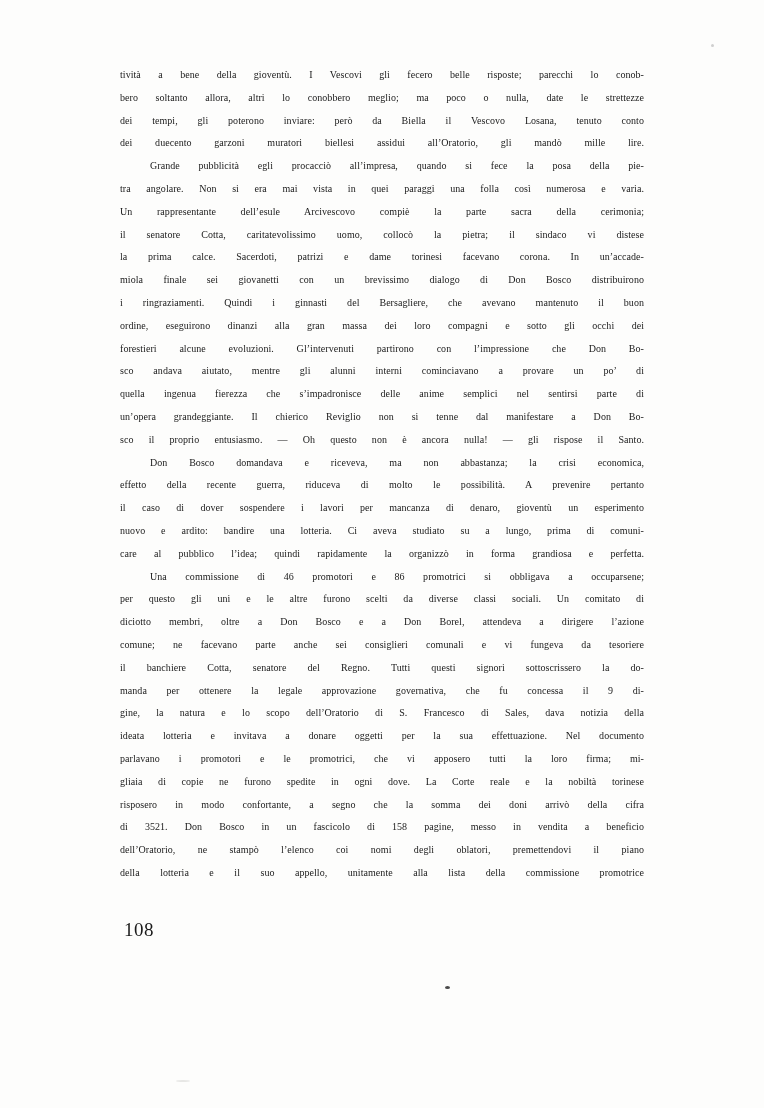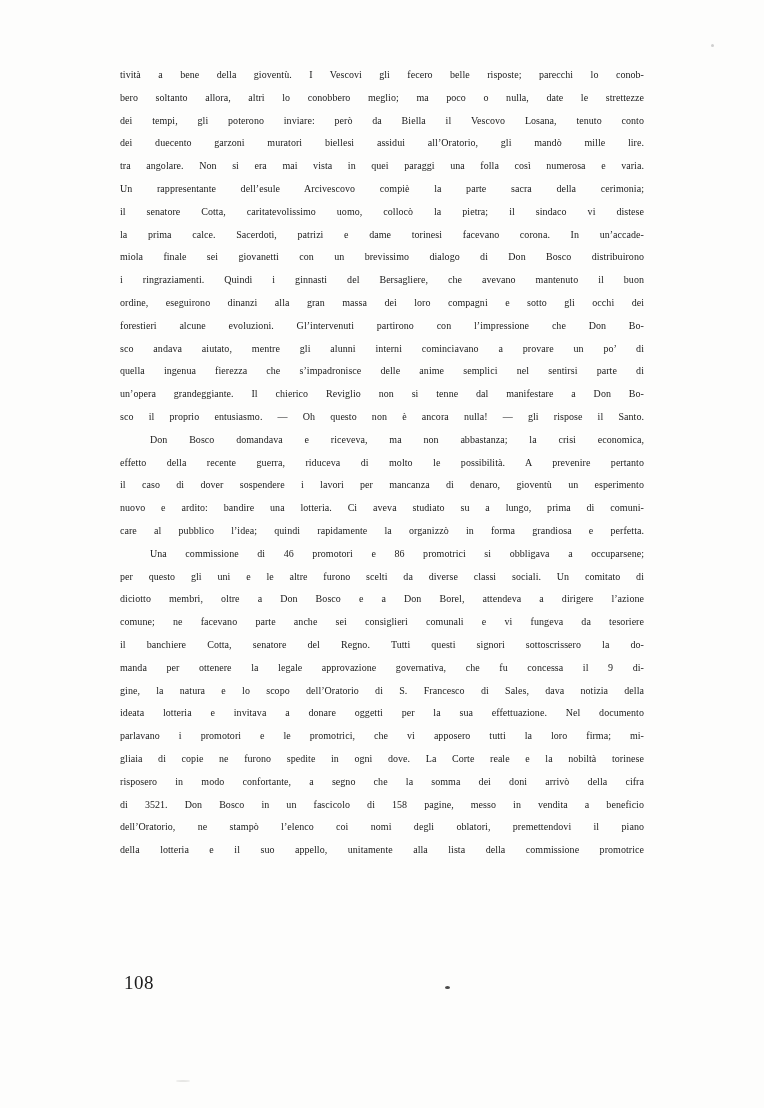--- a/index.html
+++ b/index.html
@@ -32,21 +32,21 @@
     text-justify: inter-word;
     letter-spacing: 0.05px;
     white-space: normal;
   }
   .line.indent {
     text-indent: 30px;
   }
   .page-number {
     position: absolute;
     left: 124px;
-    top: 972px;
+    top: 919px;
     font-size: 19px;
     letter-spacing: 0.5px;
     color: #1a1a1a;
   }
   .speck {
     position: absolute;
     border-radius: 50%;
   }
   .speck-a { left: 445px; top: 986px; width: 5px; height: 3px; background: #4a4a4a; }
   .speck-b { left: 711px; top: 44px;  width: 3px; height: 3px; background: #cfcfcf; }
@@ -54,20 +54,21 @@
 </style>
 </head>
 <body>
 
 <div class="page">
   <div class="text-block">
       <div class="line">tività a bene della gioventù. I Vescovi gli fecero belle risposte; parecchi lo conob-</div>
       <div class="line">bero soltanto allora, altri lo conobbero meglio; ma poco o nulla, date le strettezze</div>
       <div class="line">dei tempi, gli poterono inviare: però da Biella il Vescovo Losana, tenuto conto</div>
       <div class="line">dei duecento garzoni muratori biellesi assidui all’Oratorio, gli mandò mille lire.</div>
+      <div class="line indent">Grande pubblicità egli procacciò all’impresa, quando si fece la posa della pie-</div>
       <div class="line">tra angolare. Non si era mai vista in quei paraggi una folla così numerosa e varia.</div>
       <div class="line">Un rappresentante dell’esule Arcivescovo compiè la parte sacra della cerimonia;</div>
       <div class="line">il senatore Cotta, caritatevolissimo uomo, collocò la pietra; il sindaco vi distese</div>
       <div class="line">la prima calce. Sacerdoti, patrizi e dame torinesi facevano corona. In un’accade-</div>
       <div class="line">miola finale sei giovanetti con un brevissimo dialogo di Don Bosco distribuirono</div>
       <div class="line">i ringraziamenti. Quindi i ginnasti del Bersagliere, che avevano mantenuto il buon</div>
       <div class="line">ordine, eseguirono dinanzi alla gran massa dei loro compagni e sotto gli occhi dei</div>
       <div class="line">forestieri alcune evoluzioni. Gl’intervenuti partirono con l’impressione che Don Bo-</div>
       <div class="line">sco andava aiutato, mentre gli alunni interni cominciavano a provare un po’ di</div>
       <div class="line">quella ingenua fierezza che s’impadronisce delle anime semplici nel sentirsi parte di</div>

